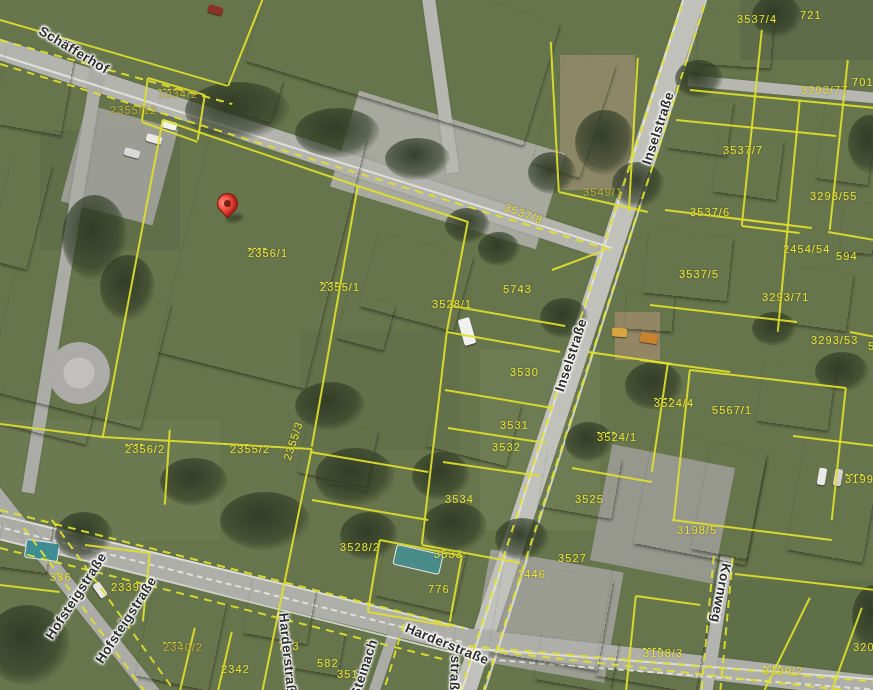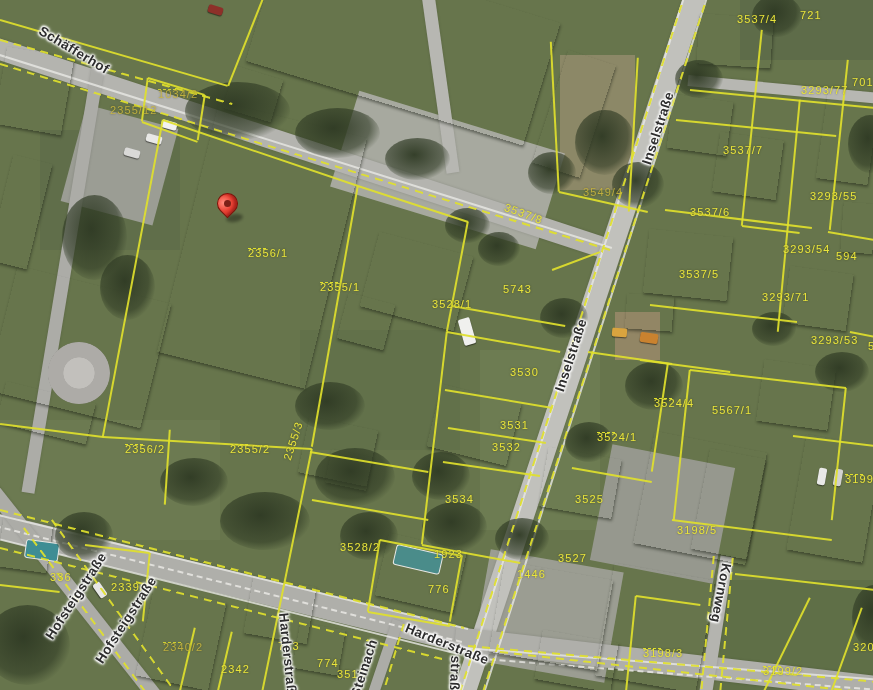--- a/index.html
+++ b/index.html
@@ -256,39 +256,39 @@
         <span class="tick"></span>
       </div>
       <div class="plabel" style="left: 320px; top: 281px; transform: translate(-50%, -50%);">
         <span class="txt">2355/1</span>
         <span class="tick"></span>
       </div>
       <div class="plabel" style="left: 507px; top: 201px; transform: translate(-50%, -50%) rotate(20deg);">
         <span class="txt">3537/8</span>
       </div>
       <div class="plabel dim" style="left: 583px; top: 186px; transform: translate(-50%, -50%);">
-        <span class="txt">3549/4</span>
+        <span class="txt">3549/1</span>
       </div>
       <div class="plabel" style="left: 432px; top: 298px; transform: translate(-50%, -50%);">
         <span class="txt">3528/1</span>
       </div>
       <div class="plabel" style="left: 503px; top: 283px; transform: translate(-50%, -50%);">
         <span class="txt">5743</span>
       </div>
       <div class="plabel" style="left: 723px; top: 144px; transform: translate(-50%, -50%);">
         <span class="txt">3537/7</span>
       </div>
       <div class="plabel" style="left: 810px; top: 190px; transform: translate(-50%, -50%);">
         <span class="txt">3293/55</span>
       </div>
       <div class="plabel" style="left: 690px; top: 206px; transform: translate(-50%, -50%);">
         <span class="txt">3537/6</span>
       </div>
       <div class="plabel" style="left: 783px; top: 243px; transform: translate(-50%, -50%);">
-        <span class="txt">3293/54</span>
+        <span class="txt">2454/54</span>
       </div>
       <div class="plabel" style="left: 836px; top: 250px; transform: translate(-50%, -50%);">
         <span class="txt">594</span>
       </div>
       <div class="plabel" style="left: 679px; top: 268px; transform: translate(-50%, -50%);">
         <span class="txt">3537/5</span>
       </div>
       <div class="plabel" style="left: 762px; top: 291px; transform: translate(-50%, -50%);">
         <span class="txt">3293/71</span>
       </div>
@@ -339,21 +339,21 @@
         <span class="txt">3199/1</span>
         <span class="tick"></span>
       </div>
       <div class="plabel" style="left: 677px; top: 524px; transform: translate(-50%, -50%);">
         <span class="txt">3198/5</span>
       </div>
       <div class="plabel" style="left: 340px; top: 541px; transform: translate(-50%, -50%);">
         <span class="txt">3528/2</span>
       </div>
       <div class="plabel" style="left: 434px; top: 548px; transform: translate(-50%, -50%);">
-        <span class="txt">1923</span>
+        <span class="txt">3533</span>
       </div>
       <div class="plabel" style="left: 558px; top: 552px; transform: translate(-50%, -50%);">
         <span class="txt">3527</span>
       </div>
       <div class="plabel" style="left: 517px; top: 568px; transform: translate(-50%, -50%);">
         <span class="txt">1446</span>
       </div>
       <div class="plabel" style="left: 428px; top: 583px; transform: translate(-50%, -50%);">
         <span class="txt">776</span>
       </div>
@@ -367,21 +367,21 @@
         <span class="txt">2340/2</span>
         <span class="tick"></span>
       </div>
       <div class="plabel" style="left: 221px; top: 663px; transform: translate(-50%, -50%);">
         <span class="txt">2342</span>
       </div>
       <div class="plabel" style="left: 278px; top: 640px; transform: translate(-50%, -50%);">
         <span class="txt">773</span>
       </div>
       <div class="plabel" style="left: 317px; top: 657px; transform: translate(-50%, -50%);">
-        <span class="txt">774</span>
+        <span class="txt">582</span>
       </div>
       <div class="plabel" style="left: 337px; top: 668px; transform: translate(-50%, -50%);">
         <span class="txt">3513</span>
       </div>
       <div class="plabel" style="left: 643px; top: 647px; transform: translate(-50%, -50%);">
         <span class="txt">3198/3</span>
         <span class="tick"></span>
       </div>
       <div class="plabel" style="left: 763px; top: 665px; transform: translate(-50%, -50%);">
         <span class="txt">3199/2</span>

